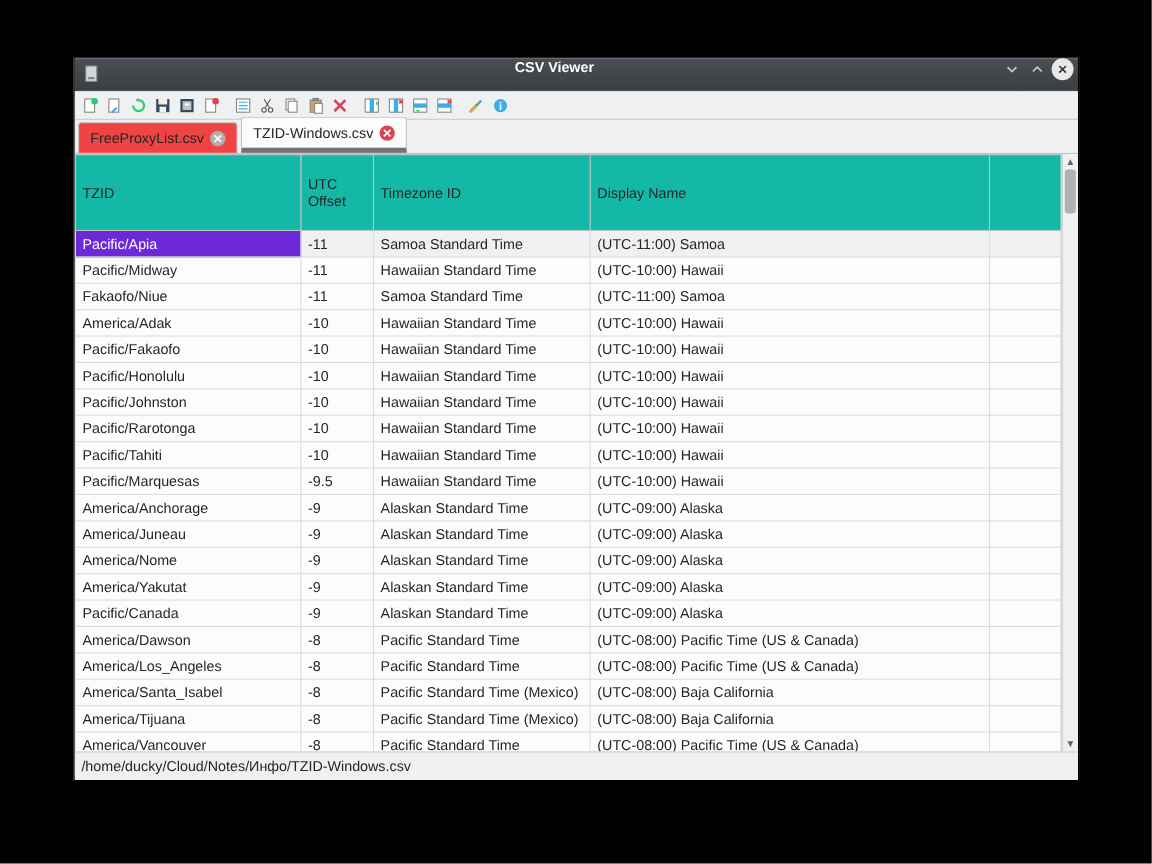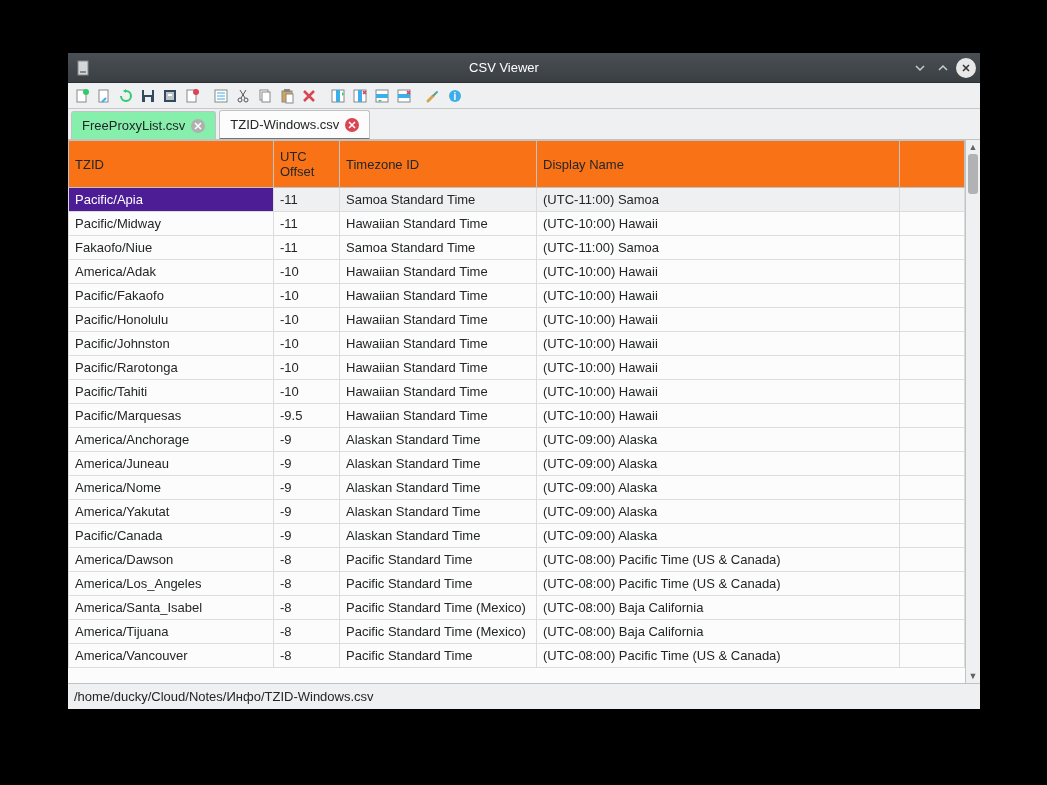--- a/index.html
+++ b/index.html
@@ -20,23 +20,24 @@
     height: 658px;
     background: #eff0f1;
     border: 1px solid #000;
     display: flex;
     flex-direction: column;
   }
   .titlebar {
     height: 30px;
     background: linear-gradient(to bottom, #4a4f55, #3a3f44);
     display: flex;
-    align-items: center;
+    align-items: flex-start;
     color: #fff;
     border-bottom: 1px solid #2b2e33;
+    font-weight: bold;
   }
   .titlebar-icon {
     width: 28px;
     height: 28px;
     display: flex;
     align-items: center;
     justify-content: center;
     margin-left: 2px;
   }
   .titlebar-title {
@@ -86,33 +87,33 @@
     background: #eff0f1;
     display: flex;
     align-items: flex-end;
     padding: 0 3px;
   }
   .tab {
     display: flex;
     align-items: center;
     gap: 6px;
     padding: 6px 10px;
-    background: #86efac;
+    background: #ef4444;
     border: 1px solid #c0c2c4;
     border-bottom: none;
     border-top-left-radius: 3px;
     border-top-right-radius: 3px;
     margin-right: 3px;
     cursor: pointer;
     font-size: 13px;
     color: #232627;
   }
   .tab.active {
     background: #fcfcfc;
-    border-bottom: 2px solid #737373;
+    border-bottom: 6px solid #737373;
     margin-bottom: -1px;
   }
   .tab-close {
     width: 14px;
     height: 14px;
     border-radius: 7px;
     display: flex;
     align-items: center;
     justify-content: center;
     font-size: 11px;
@@ -133,37 +134,37 @@
   .table-wrap {
     flex: 1;
     overflow: hidden;
   }
   table {
     border-collapse: collapse;
     width: 100%;
     font-size: 13px;
   }
   th {
-    background: #f97316;
+    background: #14b8a6;
     border: 1px solid #c0c2c4;
-    padding: 8px 6px;
+    padding: 19px 6px;
     text-align: left;
     font-weight: normal;
     color: #232627;
     height: 24px;
   }
   td {
     border: 1px solid #dcdcdc;
     padding: 3px 6px;
     color: #232627;
     height: 24px;
     white-space: nowrap;
   }
   tbody tr.selected td {
-    background: #4c1d95;
+    background: #6d28d9;
     color: #fff;
   }
   tbody tr.selected td:not(:first-child) {
     background: #eff0f1;
     color: #232627;
   }
   .col-tzid { width: 205px; }
   .col-offset { width: 66px; }
   .col-tzname { width: 197px; }
   .col-display { width: 363px; margin-left: 10px; }

